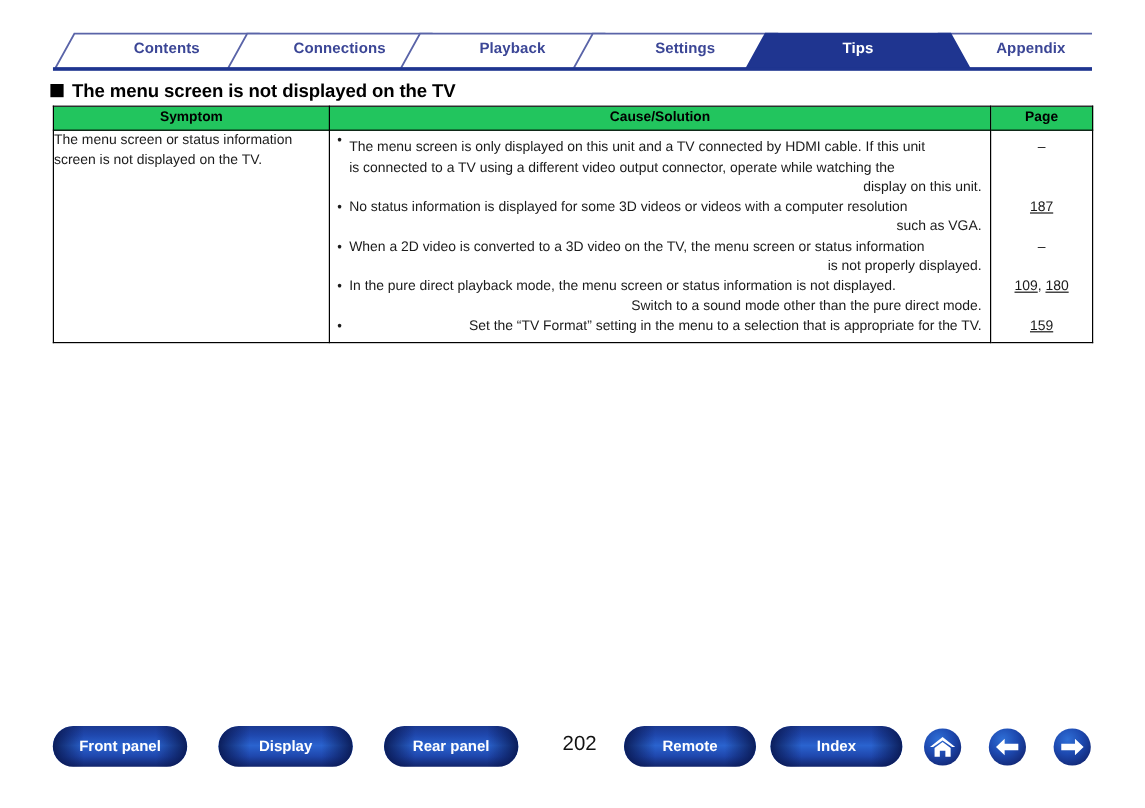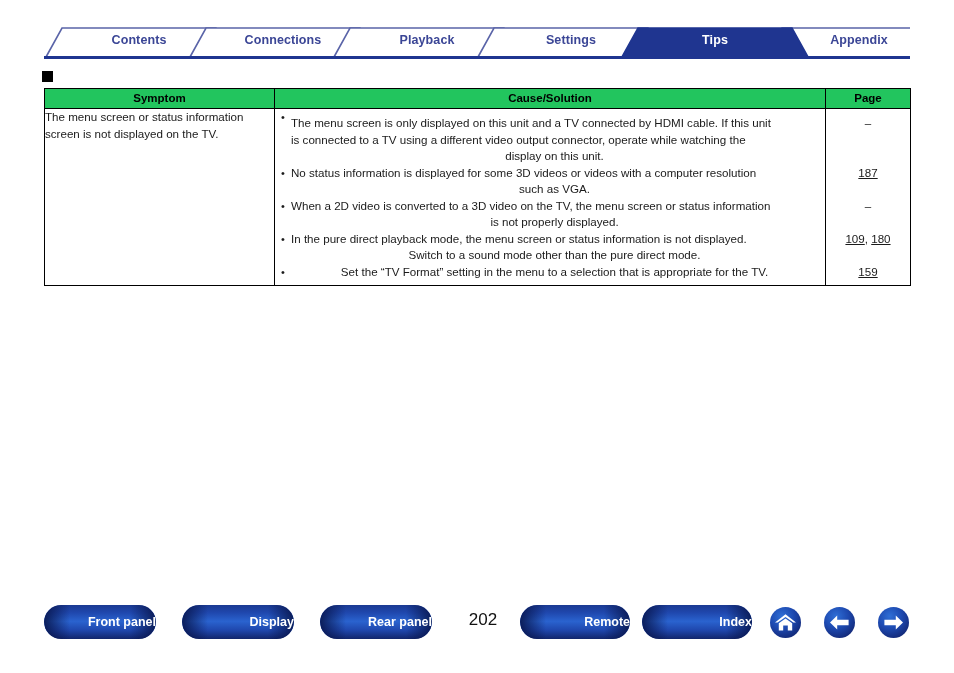--- a/index.html
+++ b/index.html
@@ -120,21 +120,21 @@
     text-align: justify;
   }
   .cause-item .dot {
     position: absolute;
     left: 6px;
     top: 0px;
     font-size: 11px;
     line-height: 16.5px;
   }
   .cause-item .last-line {
-    text-align: center;
+    text-align: right;
   }
   .cause-item.first { padding-top: 6px; }
   .cause-item.nojust { text-align: left; }
 
   .page-list {
     list-style: none;
     margin: 0;
     padding: 0;
   }
   .page-item {
@@ -168,21 +168,21 @@
         #1b3a92 0%,
         #1f47ad 22%,
         #2a63cf 48%,
         #1f47ad 74%,
         #12256b 100%);
     box-shadow: inset 0 0 0 0 rgba(0,0,0,0);
     color: #ffffff;
     font-size: 12.5px;
     font-weight: bold;
     line-height: 34px;
-    text-align: right;
+    text-align: center;
     cursor: pointer;
     overflow: hidden;
   }
   .pill-btn::before {
     content: "";
     position: absolute;
     left: 0; top: 0; bottom: 0;
     width: 26px;
     background: linear-gradient(to right, rgba(6,18,70,0.85), rgba(6,18,70,0));
     border-radius: 17px 0 0 17px;
@@ -256,21 +256,21 @@
 
   <div class="tab-label" style="left:10px;  width:170px;"><span>Contents</span></div>
   <div class="tab-label" style="left:298px; width:170px;"><span>Playback</span></div>
   <div class="tab-label" style="left:154px; width:170px;"><span>Connections</span></div>
   <div class="tab-label" style="left:442px; width:170px;"><span>Settings</span></div>
   <div class="tab-label active" style="left:586px; width:170px;"><span>Tips</span></div>
   <div class="tab-label" style="left:730px; width:170px;"><span>Appendix</span></div>
 </div>
 
 <div id="section-heading">
-  <span class="sq"></span>
+  <span class="sq"></span><span>The menu screen is not displayed on the TV</span>
 </div>
 
 <table id="symptom-table">
   <colgroup>
     <col class="col-symptom">
     <col class="col-cause">
     <col class="col-page">
   </colgroup>
   <thead>
     <tr>

